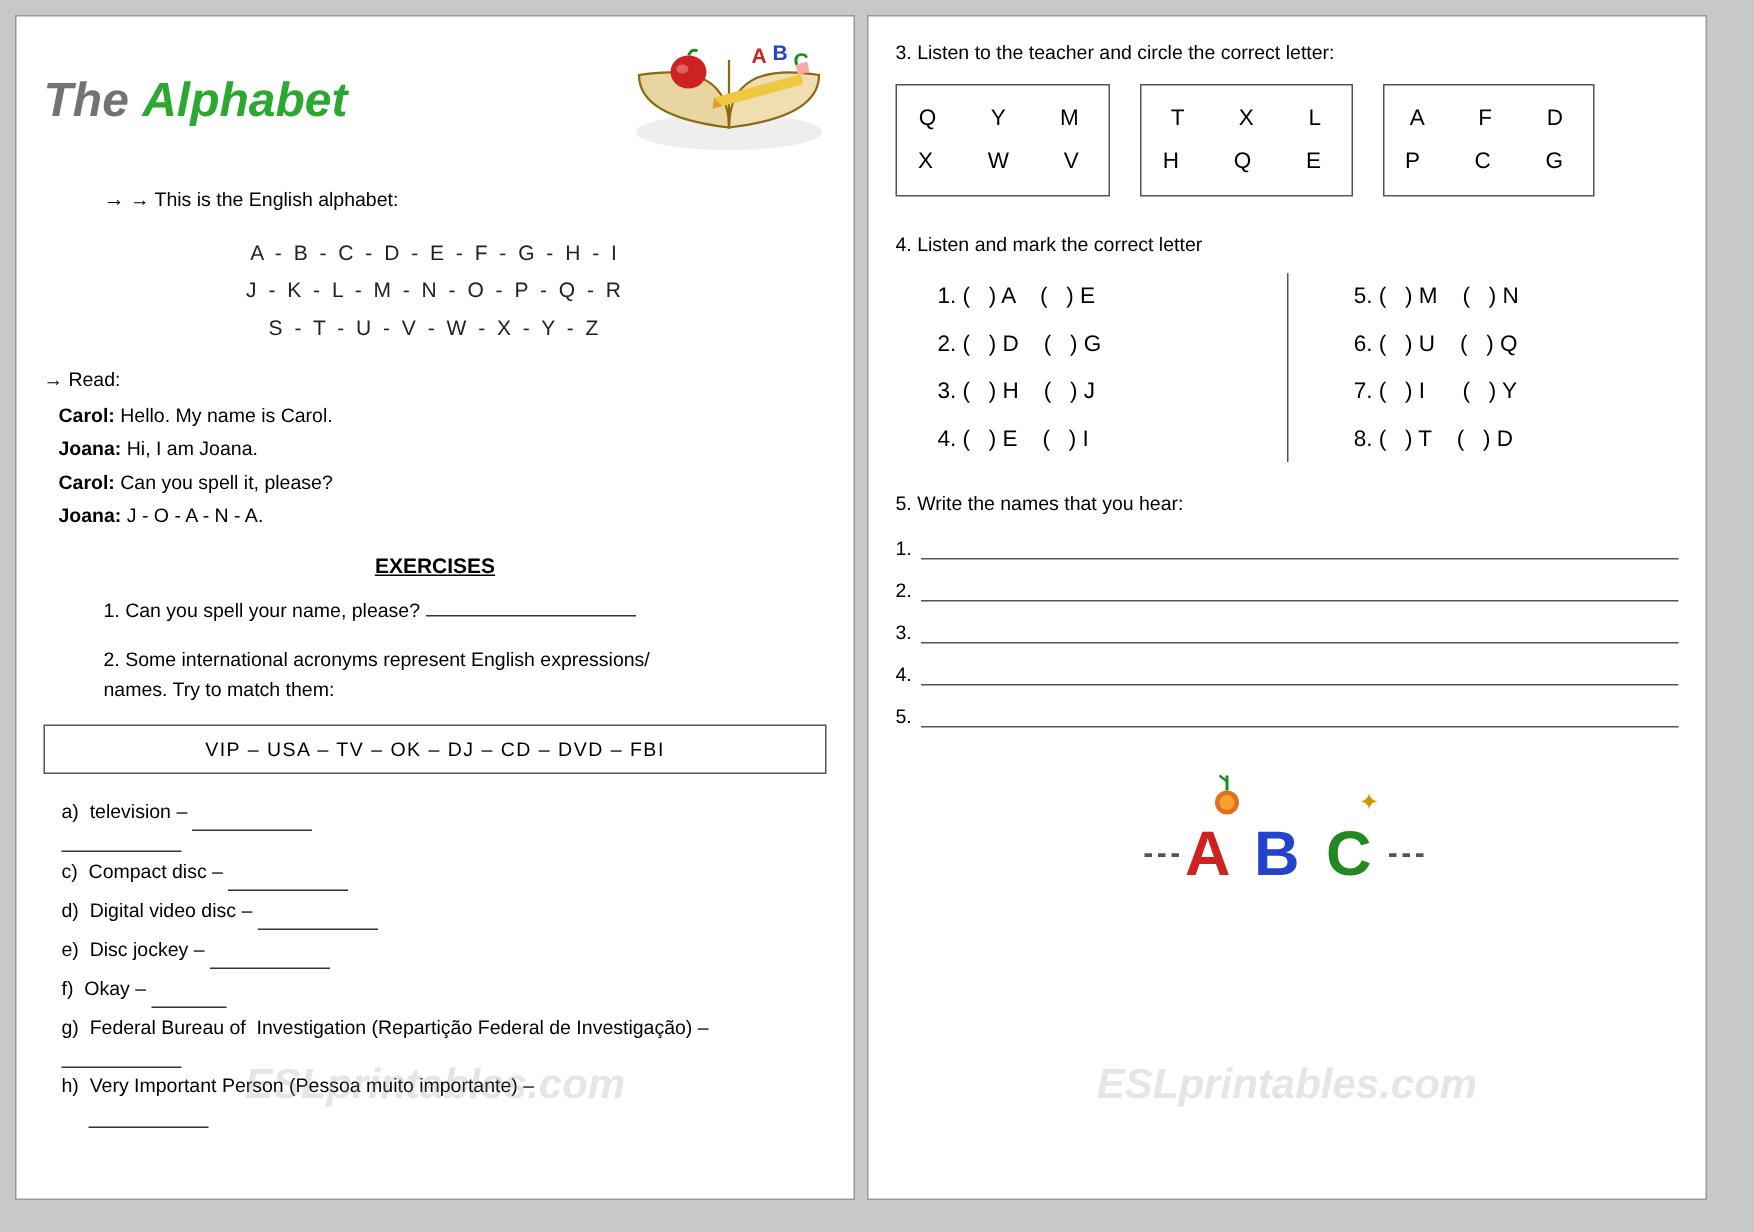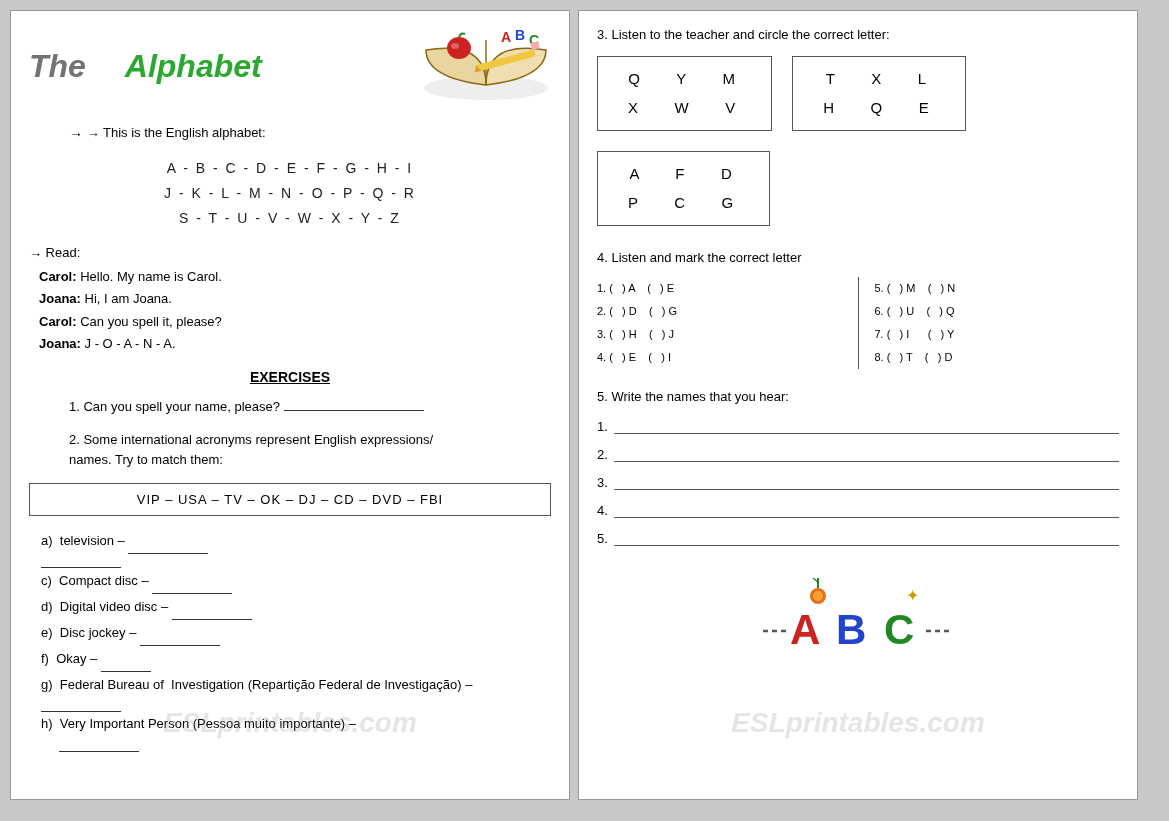--- a/index.html
+++ b/index.html
@@ -51,21 +51,20 @@
       font-family: 'Comic Sans MS', cursive, sans-serif;
       line-height: 1.1;
     }
     .title-the {
       color: #737373;
       font-style: italic;
     }
     .title-alphabet {
       color: #2aa830;
       font-style: italic;
-      margin-left: 30px;
     }
     .abc-icon {
       width: 130px;
       height: 80px;
       position: relative;
       display: flex;
       align-items: center;
       justify-content: center;
     }
     .book-svg {
@@ -150,26 +149,26 @@
     }
 
     .letter-boxes-row {
       display: flex;
       gap: 20px;
       margin-bottom: 24px;
       flex-wrap: wrap;
     }
     .letter-box {
       border: 1.5px solid #555;
-      padding: 8px 30px;
+      padding: 8px 14px;
       font-size: 15px;
       letter-spacing: 6px;
       line-height: 1.9;
       min-width: 90px;
-      text-align: center;
+      text-align: right;
     }
 
     .exercise4-title {
       font-size: 13px;
       margin-bottom: 12px;
     }
 
     .exercise4-grid {
       display: flex;
       gap: 0;
@@ -179,25 +178,26 @@
       flex: 1;
     }
     .exercise4-col:first-child {
       border-right: 1.5px solid #555;
       padding-right: 16px;
     }
     .exercise4-col:last-child {
       padding-left: 16px;
     }
     .exercise4-row {
-      font-size: 11px;
+      font-size: 15px;
       line-height: 2.1;
       display: flex;
       align-items: center;
       gap: 6px;
+      margin-left: 28px;
     }
 
     .exercise5-title {
       font-size: 13px;
       margin-bottom: 14px;
     }
     .write-lines {
       list-style: none;
       padding-left: 0;
     }

